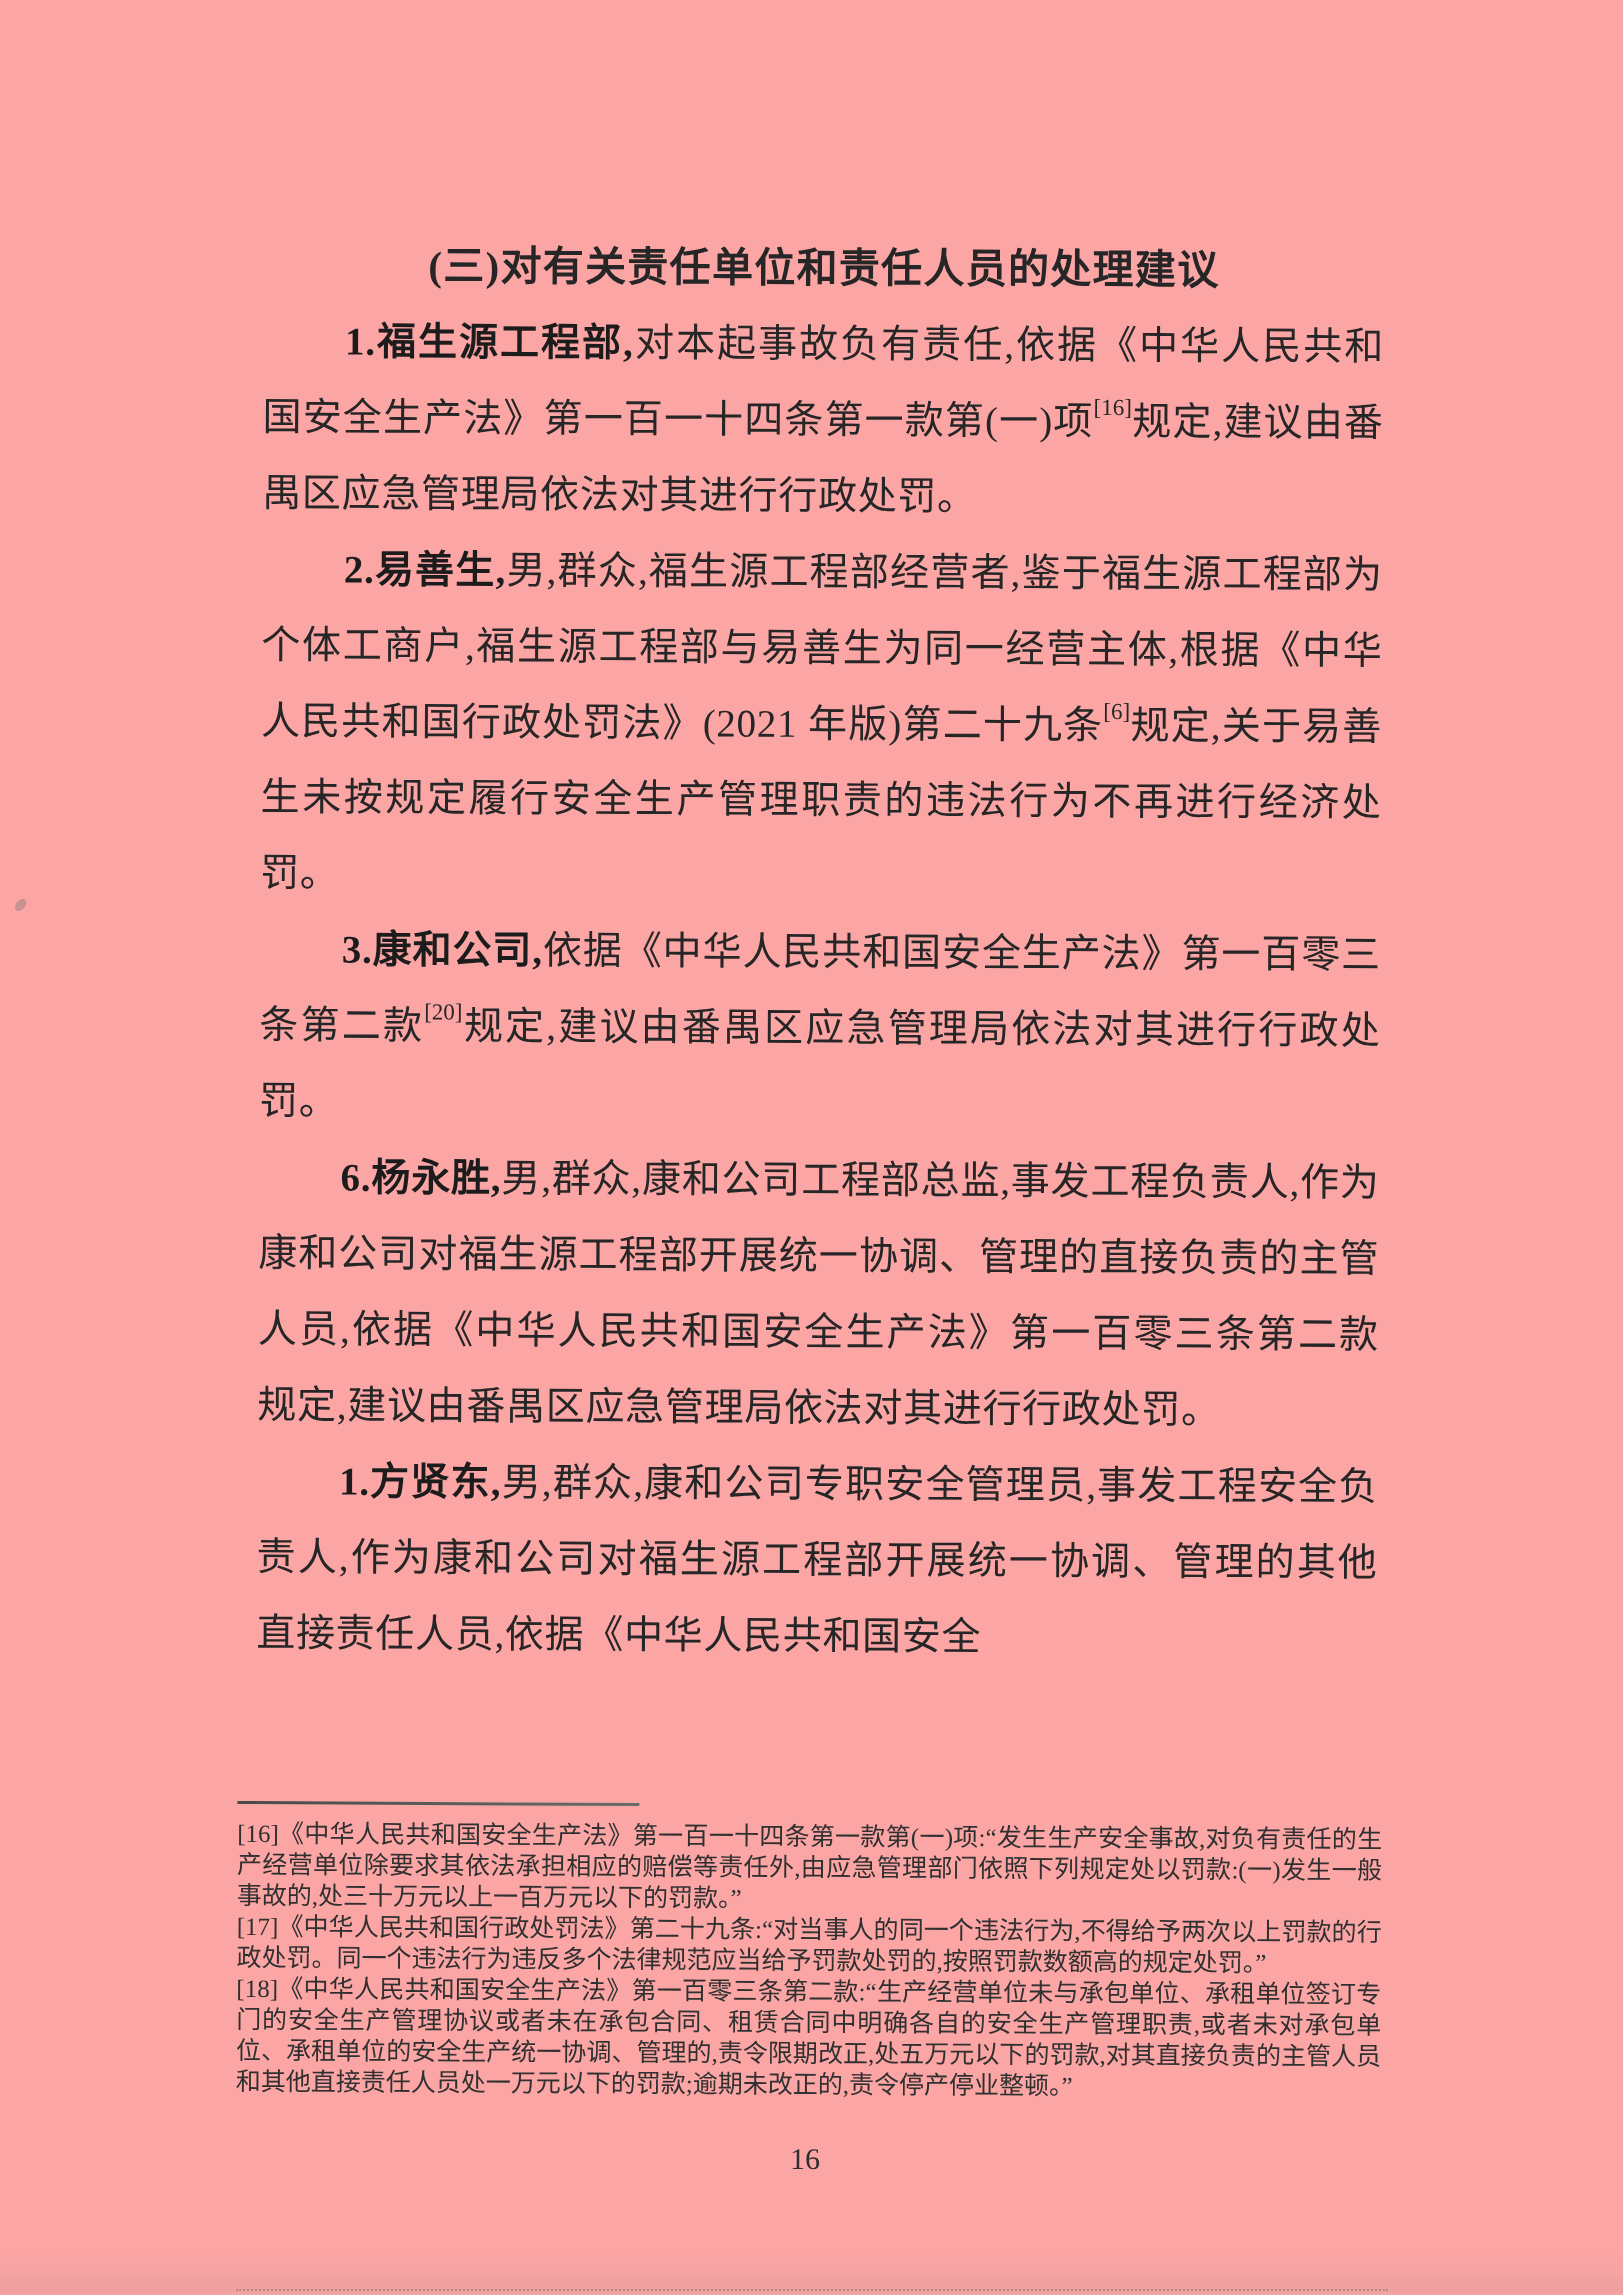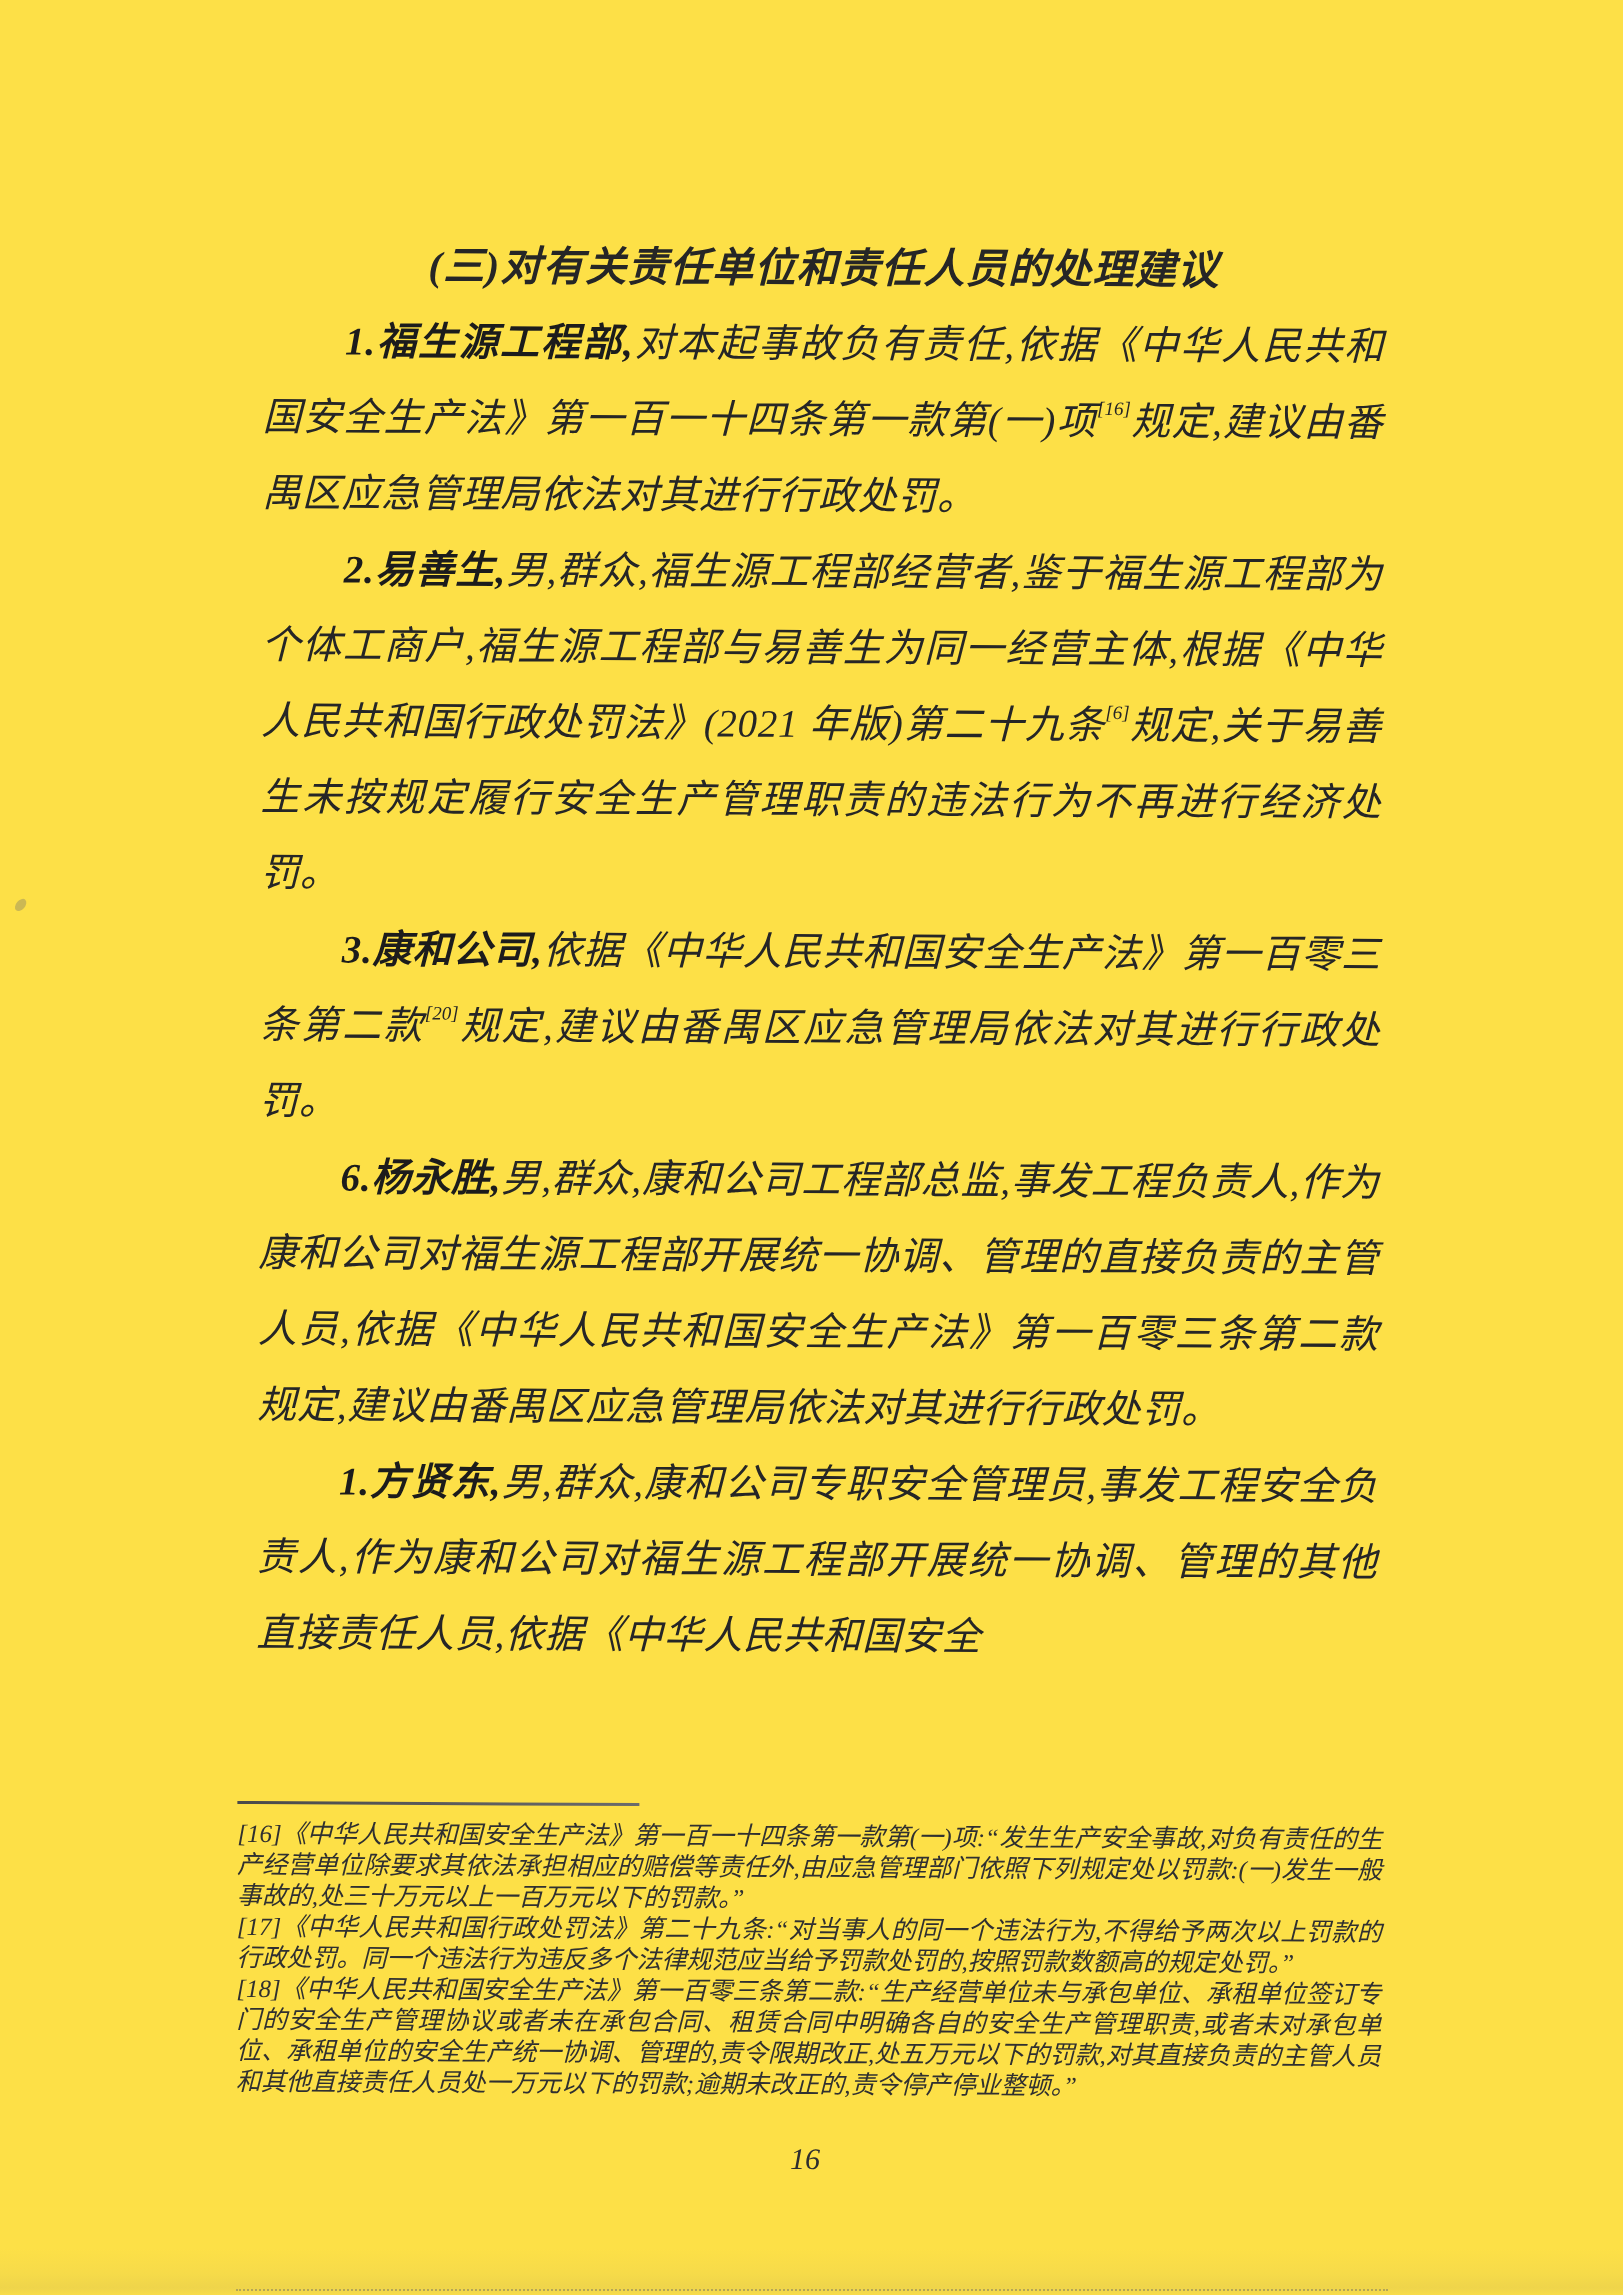--- a/index.html
+++ b/index.html
@@ -4,25 +4,24 @@
 <style>
   html, body {
     margin: 0;
     padding: 0;
     background: #e8e8e6;
   }
   .page {
     position: relative;
     width: 1623px;
     height: 2295px;
-    background: #fde047;
+    background: #fca5a5;
     overflow: hidden;
     font-family: "Liberation Serif", "DejaVu Serif", serif;
     color: #262626;
-    font-style: italic;
   }
   .skew {
     position: absolute;
     inset: 0;
     transform: rotate(0.3deg);
     transform-origin: 50% 40%;
   }
   .body-block {
     position: absolute;
     left: 260px;
@@ -45,21 +44,21 @@
     letter-spacing: 0.7px;
     text-align: justify;
     text-indent: 82px;
     text-justify: inter-character;
   }
   .para b {
     font-weight: bold;
     color: #1c1c1c;
   }
   .para sup {
-    font-size: 19px;
+    font-size: 23px;
     line-height: 0;
     vertical-align: 19.6px;
     letter-spacing: 0;
   }
   .footnote-sep {
     position: absolute;
     left: 242px;
     top: 1804px;
     width: 402px;
     height: 2.6px;

